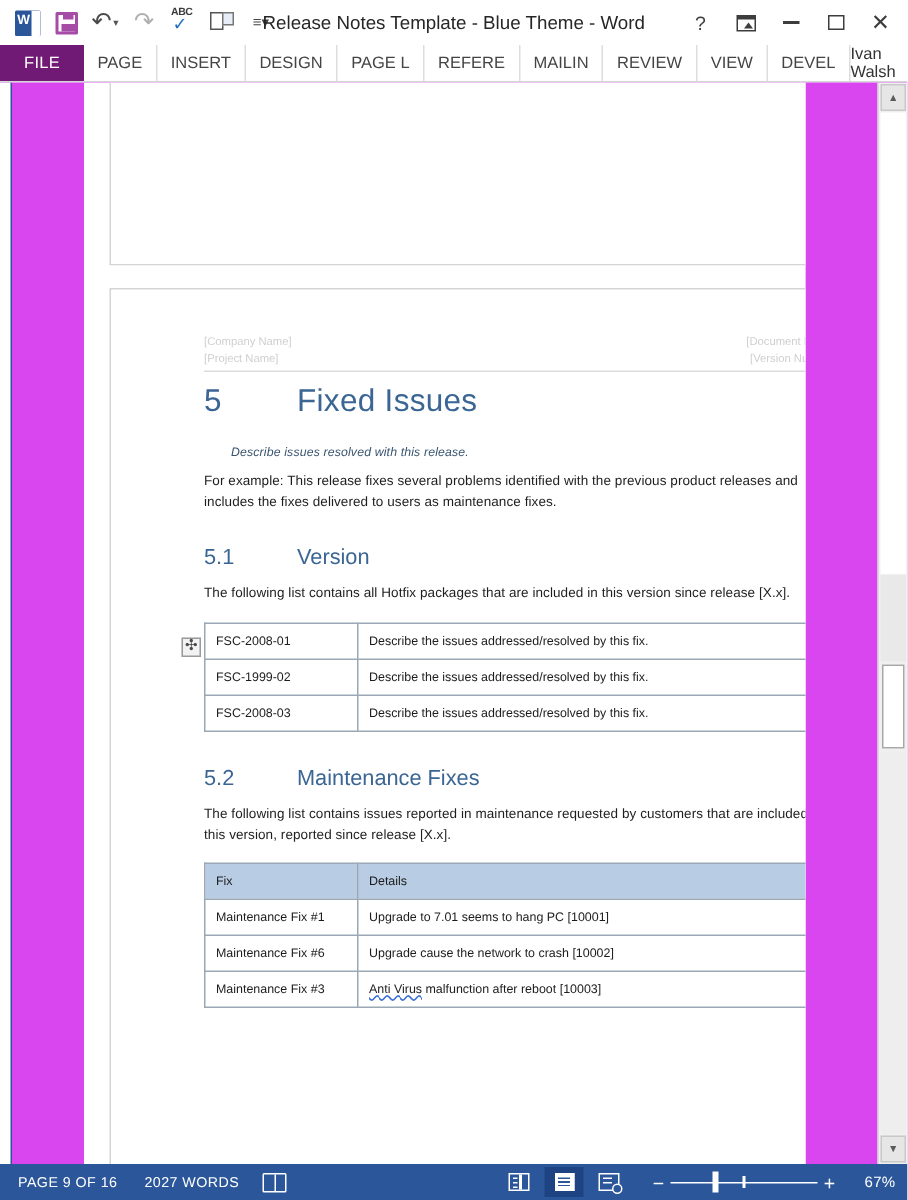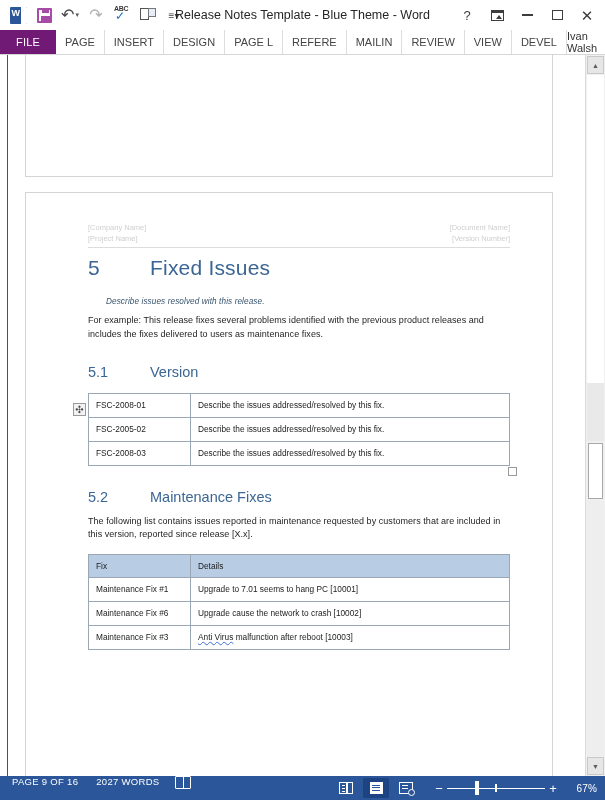--- a/index.html
+++ b/index.html
@@ -155,23 +155,24 @@
   .user-area {
     display:flex; align-items:center; gap:5px;
     padding-right: 18px;
   }
   .user-name { font-size:11px; color:#333; }
 
   
   .workspace {
     flex: 1 1 auto;
     position: relative;
-    background: #14532d;
+    background: #d946ef;
     display:flex;
     overflow:hidden;
+    gap:48px;
   }
   .leftrail {
     width: 8px;
     background:#ffffff;
     border-right:1px solid #2b579a;
     flex:0 0 8px;
   }
   .doc-area {
     flex: 1 1 auto;
     position: relative;
@@ -336,20 +337,21 @@
   .sb-track-top { position:absolute; left:1px; right:1px; top:20px; height:308px; background:#ffffff; }
   .sb-track-mid { position:absolute; left:1px; right:1px; top:328px; height:58px; background:#e9e9e9;}
   .sb-track-bot { position:absolute; left:1px; right:1px; top:446px; bottom:20px; background:#eeeeee;}
 
   
   .statusbar {
     height: 24px;
     flex: 0 0 24px;
     background: #2b579a;
     display:flex;
+    align-items:center;
     color:#ffffff;
     font-size: 9.5px;
     padding: 0 8px;
     gap: 0;
   }
   .sb-item { padding: 0 10px 0 0; white-space:nowrap; letter-spacing:.3px; }
   .sb-first { padding-left: 4px; padding-right: 18px; }
   .proof-ico {
     position:relative; width:16px;height:13px; margin-left:6px;
   }
@@ -498,35 +500,36 @@
           </h1>
 
           <div class="instr">Describe issues resolved with this release.</div>
 
           <p class="body">For example: This release fixes several problems identified with the previous product releases and includes the fixes delivered to users as maintenance fixes.</p>
 
           <h2 class="h2">
             <span class="num">5.1</span>
             <span>Version</span>
           </h2>
+          <p class="body">The following list contains all Hotfix packages that are included in this version since release [X.x].</p>
 
           <div style="position:relative;">
             <div class="tbl-move" style="top:10px;">✣</div>
             <table class="doctable">
               <colgroup>
                   <col class="c1">
                   <col>
                 </colgroup>
               <tbody>
               <tr>
                 <td>FSC-2008-01</td>
                 <td>Describe the issues addressed/resolved by this fix.</td>
               </tr>
               <tr>
-                <td>FSC-2005-02</td>
+                <td>FSC-1999-02</td>
                 <td>Describe the issues addressed/resolved by this fix.</td>
               </tr>
               <tr>
                 <td>FSC-2008-03</td>
                 <td>Describe the issues addressed/resolved by this fix.</td>
               </tr>
             </tbody>
               </table>
             <div class="tbl-resize" style="right:-7px;bottom:-10px;"></div>
           </div>

